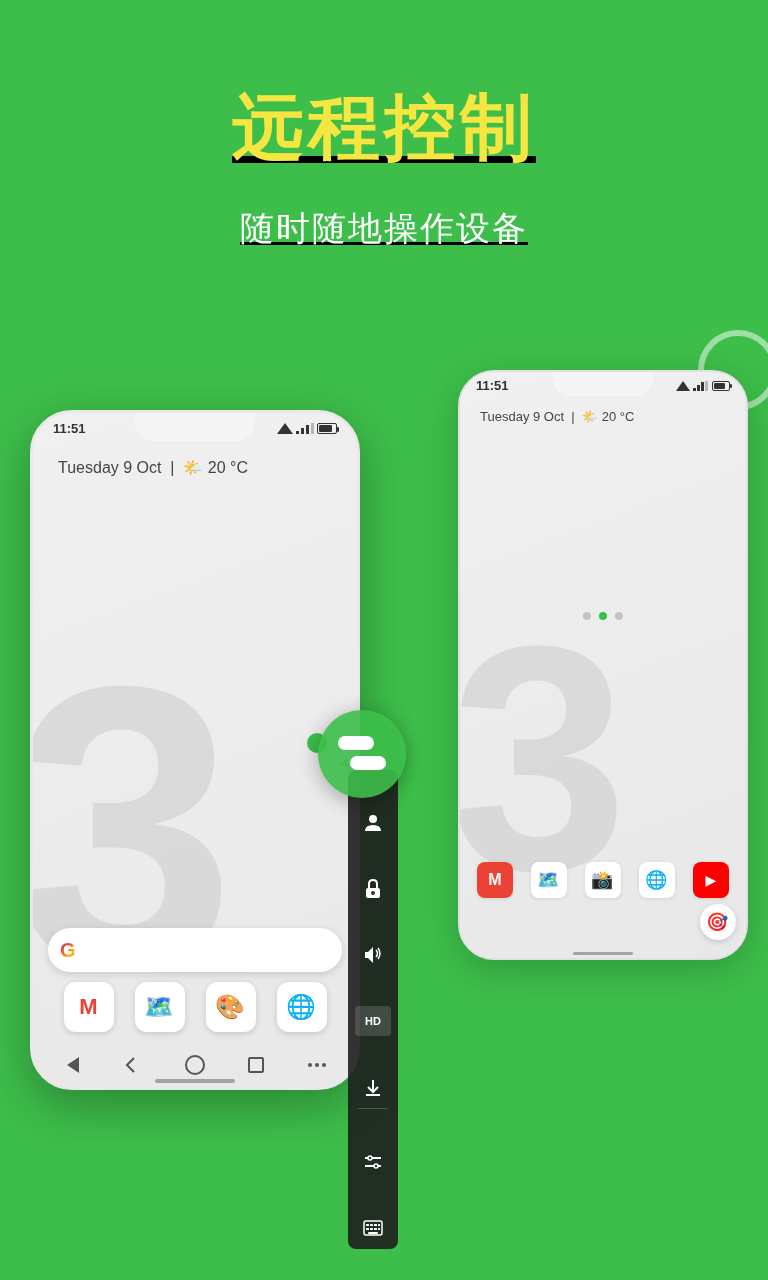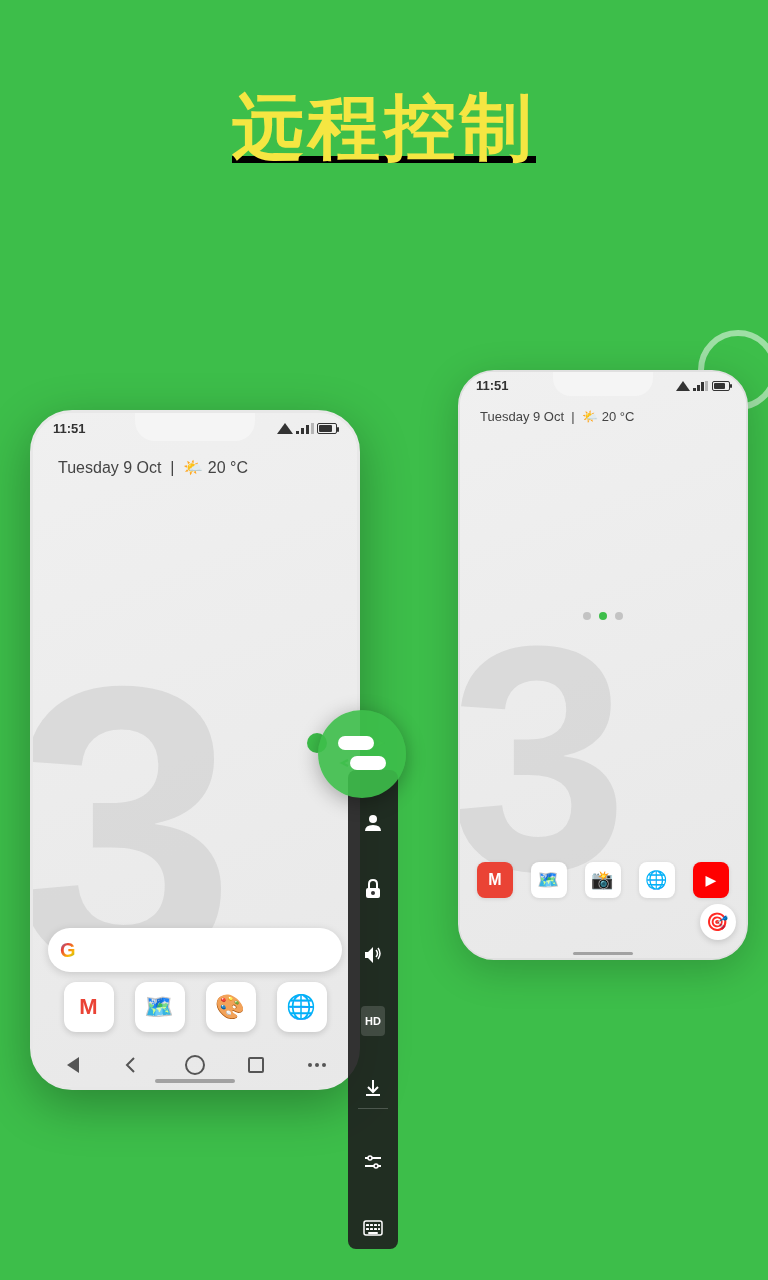--- a/index.html
+++ b/index.html
@@ -290,21 +290,21 @@
       border-radius: 8px;
       z-index: 10;
       display: flex;
       flex-direction: column;
       align-items: center;
       padding: 6px 4px;
       gap: 4px;
     }
 
     .toolbar-icon {
-      width: 24px;
+      width: 36px;
       height: 30px;
       display: flex;
       align-items: center;
       justify-content: center;
       color: white;
       font-size: 14px;
       border-radius: 4px;
       margin-top: 32px;
     }
 
@@ -519,20 +519,21 @@
       box-shadow: 0 2px 6px rgba(0,0,0,0.15);
     }
   </style>
 </head>
 <body>
 
 <div class="page-container">
 
   <h1 class="main-title">远程控制</h1>
 
+  <p class="subtitle">随时随地操作设备</p>
 
   <div class="deco-circle-top-right"></div>
 
   <div class="deco-dots-left">
     <div class="deco-dot"></div>
       <div class="deco-dot"></div>
       <div class="deco-dot"></div>
       <div class="deco-dot"></div>
       <div class="deco-dot"></div>
     <div class="deco-dot"></div>

